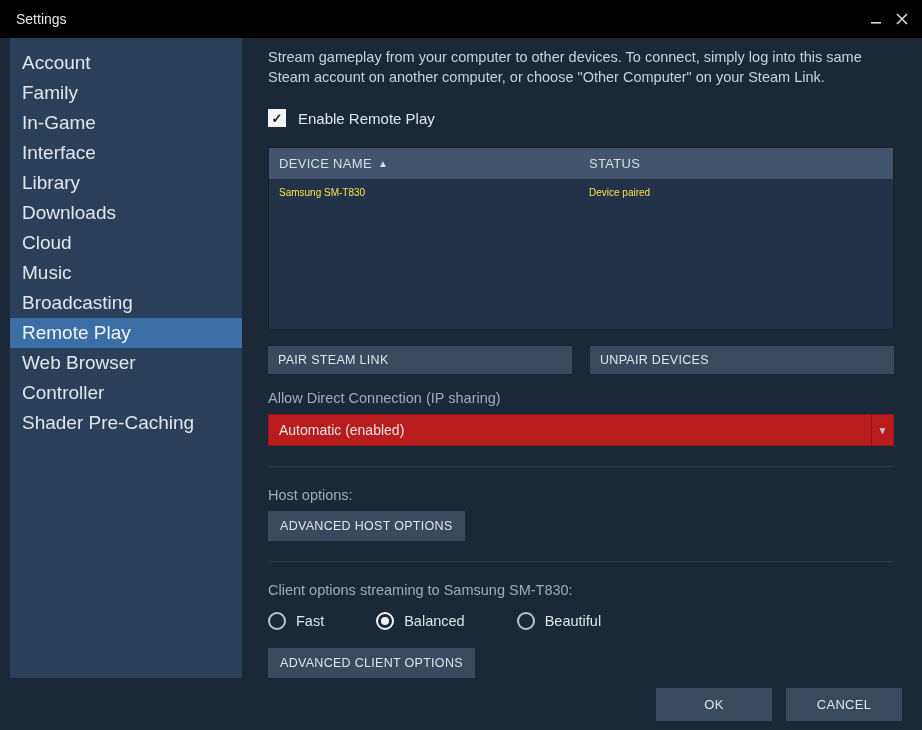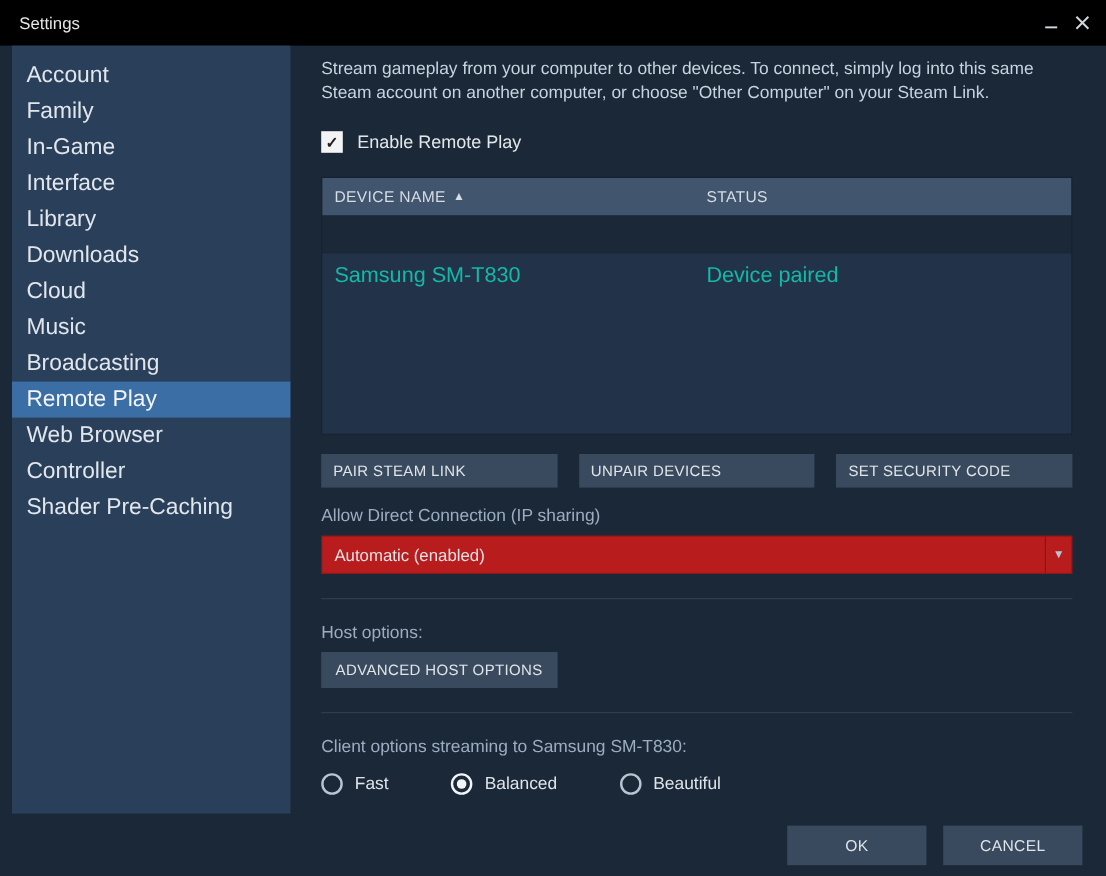--- a/index.html
+++ b/index.html
@@ -74,21 +74,21 @@
   .table { border: 1px solid rgba(0,0,0,0.15); }
   .table-header {
     display: flex; background: #41556e;
     font-size: 13px; letter-spacing: .3px; color: #d6dde3;
   }
   .th { padding: 8px 10px; display:flex; align-items:center; gap:6px; }
   .th.name { flex: 0 0 310px; }
   .th.status { flex: 1; }
   .sort-arrow { font-size: 10px; color: #d6dde3; }
   .table-body { background: #223249; height: 150px; }
-  .tr { display: flex; font-size: 18px; color: #14b8a6; margin-top: 32px; }
+  .tr { display: flex; font-size: 10px; color: #fde047; }
   .td { padding: 8px 10px; }
   .td.name { flex: 0 0 310px; }
   .td.status { flex: 1; }
   .btn-row {
     display: flex; gap: 18px; margin-top: 16px; margin-bottom: 16px;
   }
   .btn {
     flex: 1;
     background: #3a4a5e;
     color: #dfe4e8;
@@ -200,21 +200,20 @@
           <div class="tr">
             <div class="td name">Samsung SM-T830</div>
             <div class="td status">Device paired</div>
           </div>
         </div>
     </div>
 
     <div class="btn-row">
       <button class="btn">PAIR STEAM LINK</button>
       <button class="btn">UNPAIR DEVICES</button>
-      <button class="btn">SET SECURITY CODE</button>
     </div>
 
     <div class="label">Allow Direct Connection (IP sharing)</div>
     <div class="select">
       <span class="value">Automatic (enabled)</span>
       <span class="chev">▼</span>
     </div>
 
     <div class="divider"></div>
 

